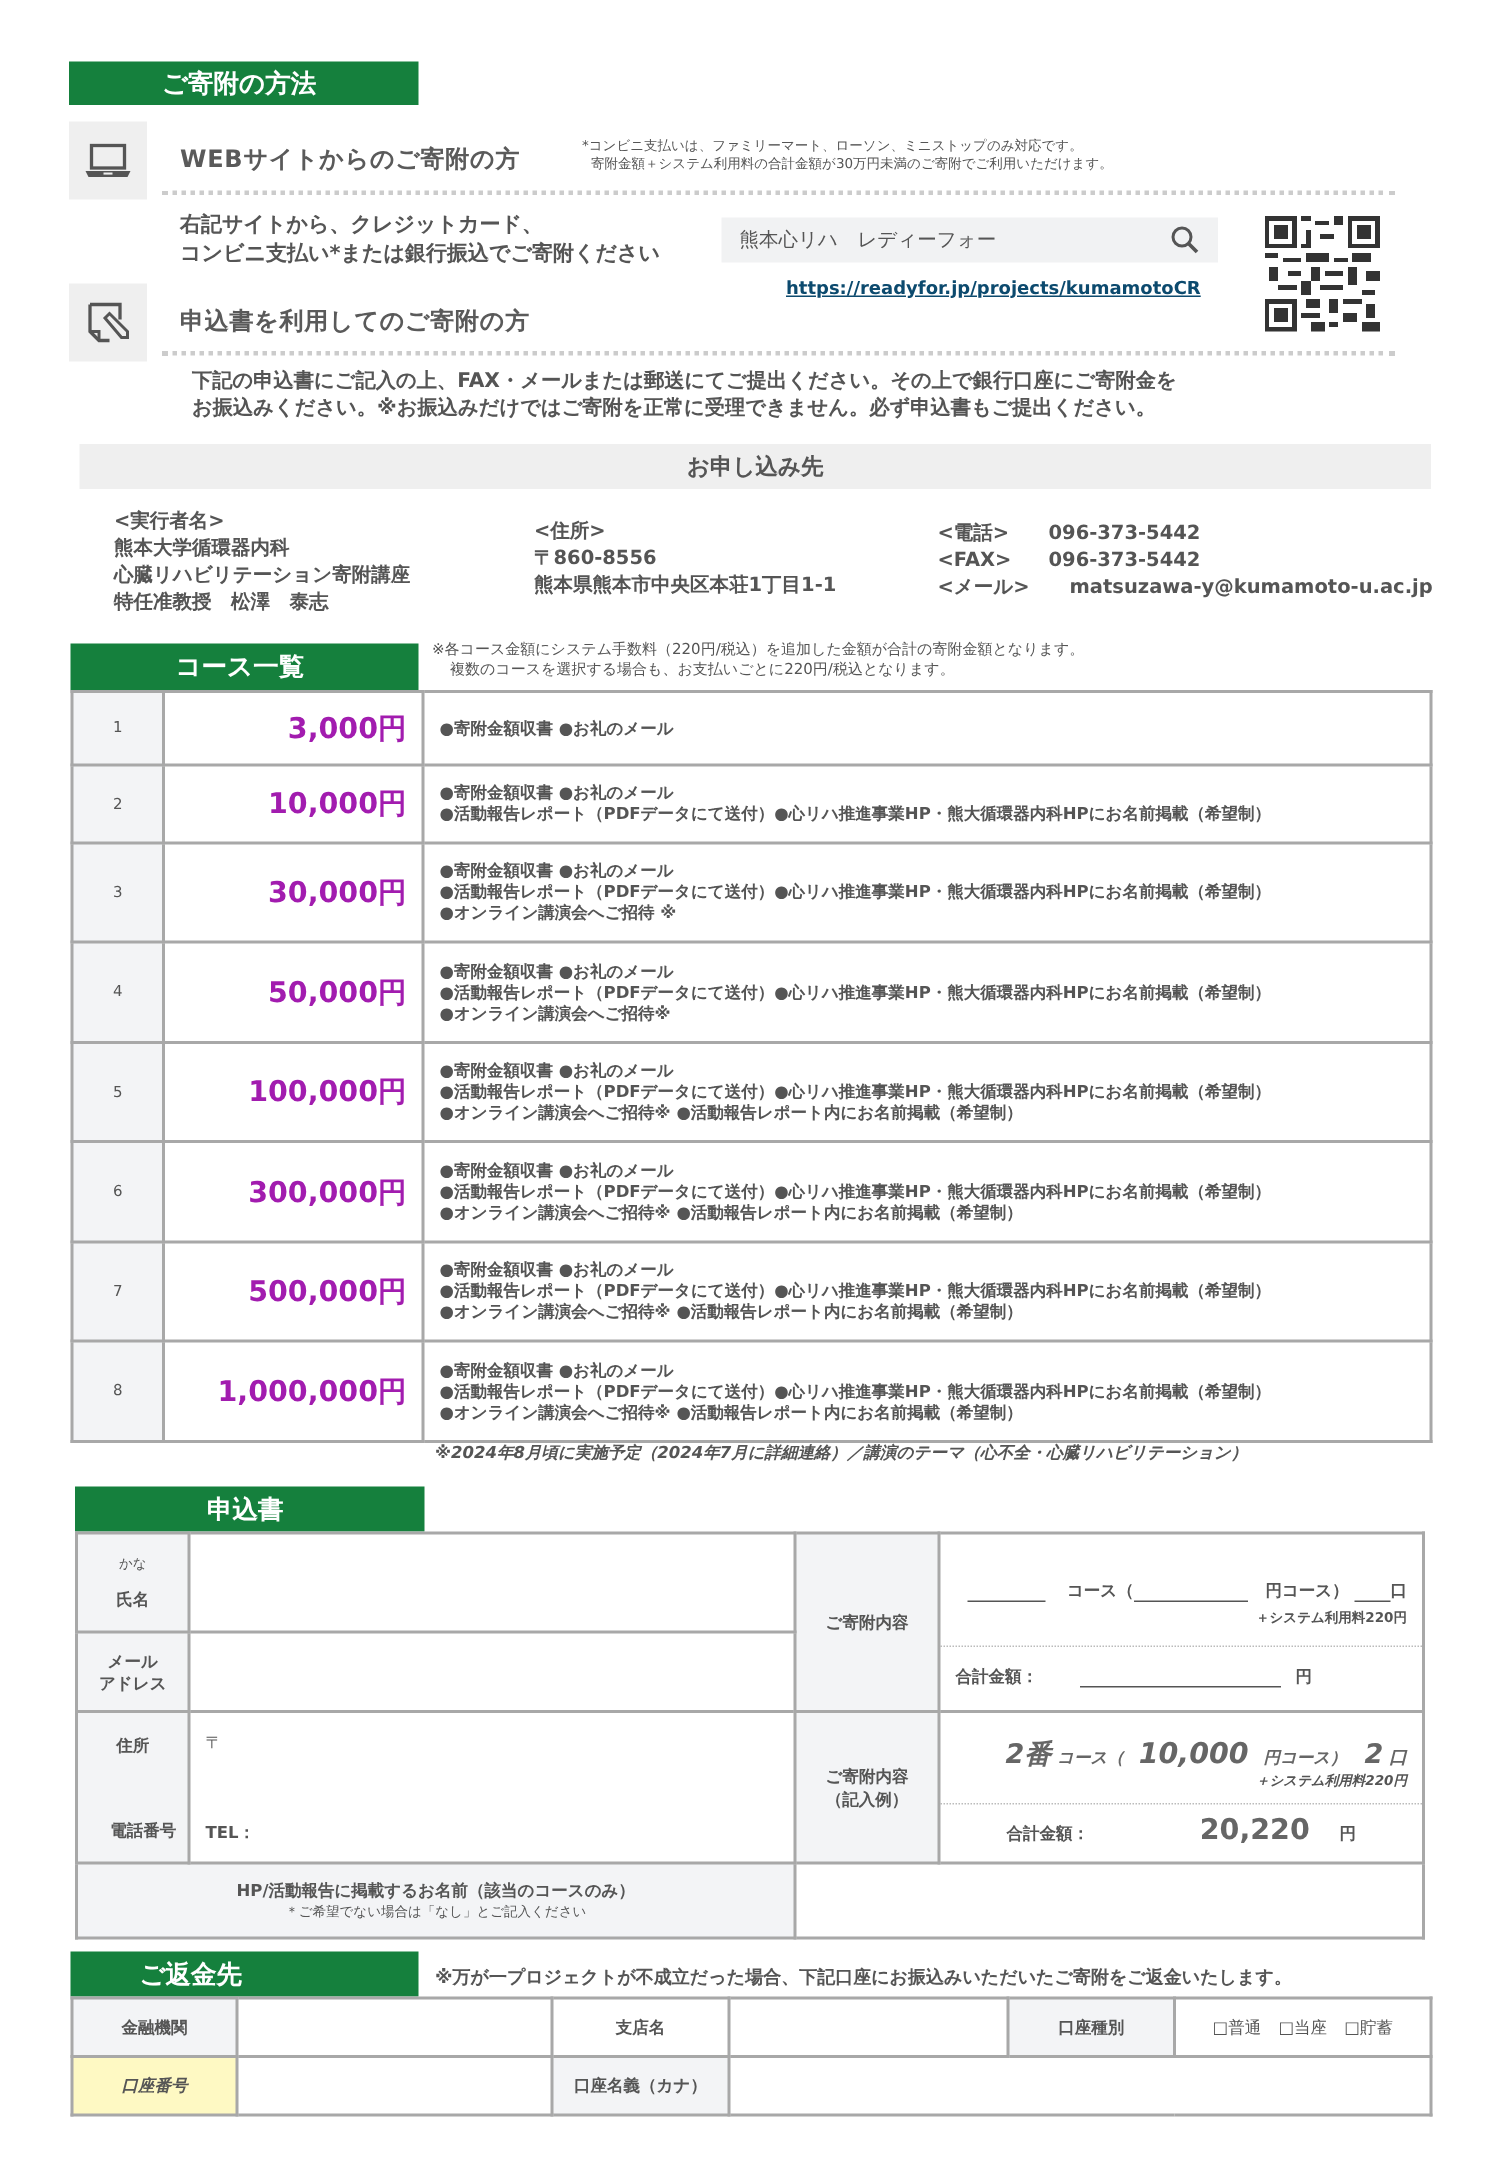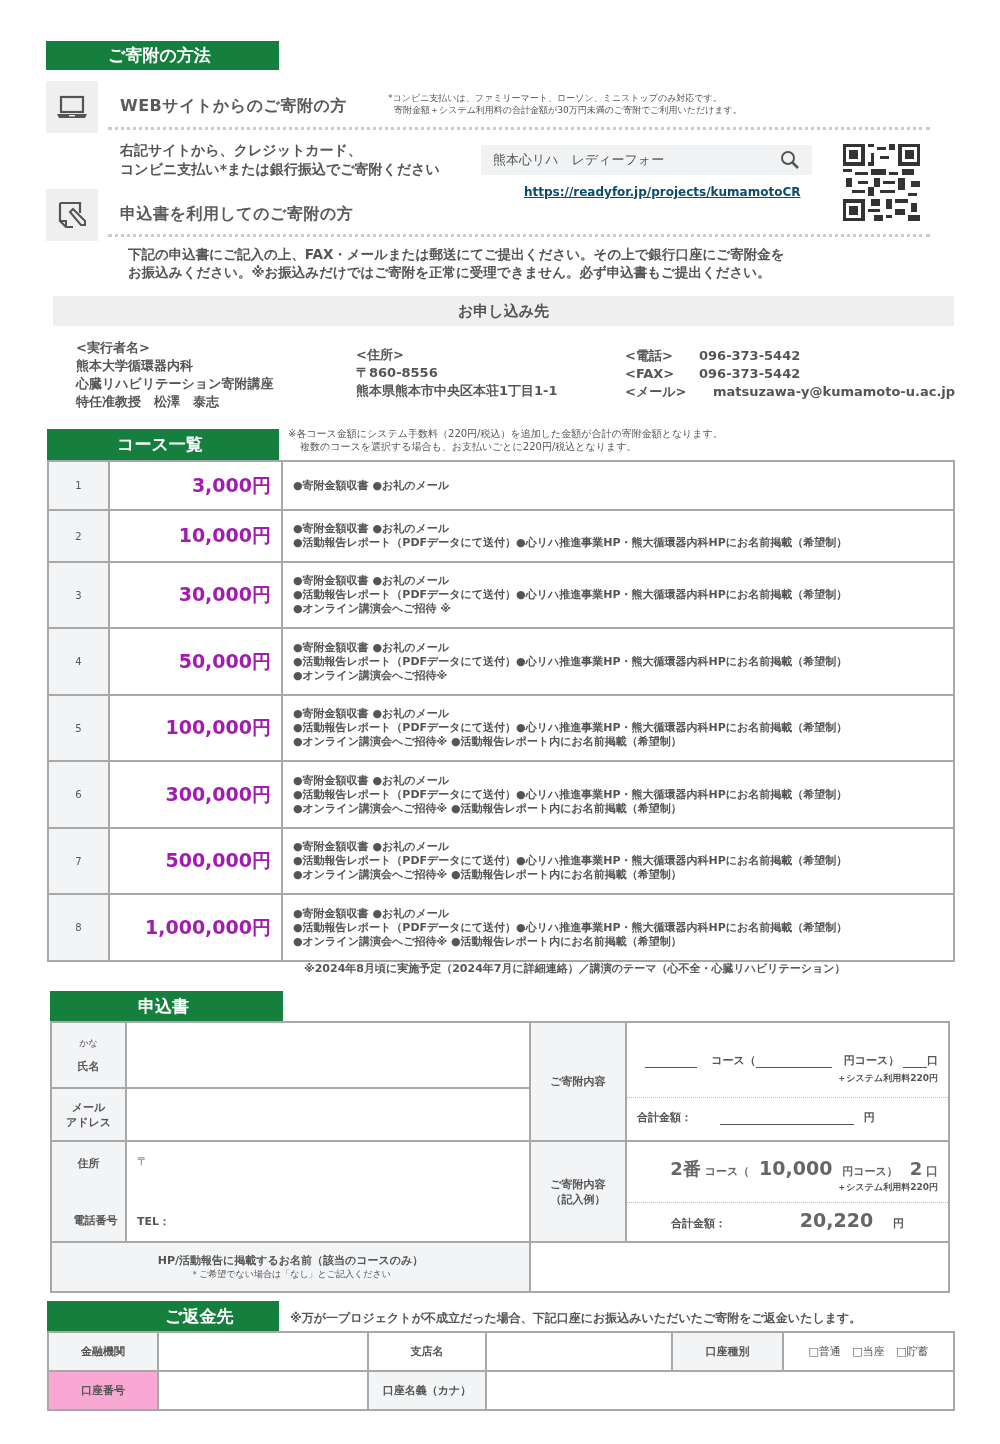--- a/index.html
+++ b/index.html
@@ -218,21 +218,21 @@
       <td class="num">8</td>
       <td class="amt">1,000,000円</td>
       <td class="ben">
           <div>●寄附金額収書 ●お礼のメール</div>
           <div>●活動報告レポート（PDFデータにて送付）●心リハ推進事業HP・熊大循環器内科HPにお名前掲載（希望制）</div>
           <div>●オンライン講演会へご招待※ ●活動報告レポート内にお名前掲載（希望制）</div>
         </td>
     </tr>
   </tbody>
 </table>
-<div class="small-note" style="left:304px;top:963px;font-size:11px;font-weight:bold;">※2024年8月頃に実施予定（2024年7月に詳細連絡）／講演のテーマ（心不全・心臓リハビリテーション）</div>
+<div class="small-note" style="left:290px;top:963px;font-size:11px;font-weight:bold;font-style:italic;">※2024年8月頃に実施予定（2024年7月に詳細連絡）／講演のテーマ（心不全・心臓リハビリテーション）</div>
 
 <div class="sec-header" style="left:50px;top:991px;width:233px;height:30px;padding-left:88px;">
   <span>申込書</span>
 </div>
 
 <table class="form-table">
   <colgroup>
       <col style="width:75px">
       <col style="width:404px">
       <col style="width:96px">
@@ -277,21 +277,21 @@
       </td>
       <td style="vertical-align:top;padding:12px 10px;">
         <div>〒</div>
         <div style="margin-top:45px;font-weight:bold;">TEL：</div>
       </td>
       <td class="lbl">
         <div>ご寄附内容</div>
         <div>（記入例）</div>
       </td>
       <td style="padding:0;">
-        <div style="height:56px;border-bottom:1px dotted #bbb;padding:10px 10px 0 32px;text-align:right;color:#666;font-weight:bold;">
+        <div style="height:56px;border-bottom:1px dotted #bbb;padding:10px 10px 0 32px;text-align:right;color:#666;font-weight:bold;font-style:italic;">
           <span style="font-size:18px;">2番</span>
           <span style="font-size:11px;">コース（</span>
           <span style="font-size:19px;margin:0 6px;">10,000</span>
           <span style="font-size:11px;">円コース）</span>
           <span style="font-size:18px;margin-left:8px;">2</span>
           <span style="font-size:12px;">口</span>
           <div style="font-size:9px;color:#555;">＋システム利用料220円</div>
         </div>
         <div style="padding:6px 10px;font-size:11px;font-weight:bold;color:#555;text-align:center;">
           <span>合計金額：</span>
@@ -303,21 +303,21 @@
     <tr style="height:50px;">
       <td class="lbl" colspan="2" style="font-weight:normal;">
         <div style="font-weight:bold;">HP/活動報告に掲載するお名前（該当のコースのみ）</div>
         <div style="font-size:9px;">＊ご希望でない場合は「なし」とご記入ください</div>
       </td>
       <td colspan="2"></td>
     </tr>
   </tbody>
 </table>
 
-<div class="sec-header" style="left:47px;top:1301px;width:232px;height:30px;padding-left:118px;">
+<div class="sec-header" style="left:47px;top:1301px;width:232px;height:30px;padding-left:46px;">
   <span>ご返金先</span>
 </div>
 <div class="small-note" style="left:290px;top:1312px;font-size:12px;font-weight:bold;">※万が一プロジェクトが不成立だった場合、下記口座にお振込みいただいたご寄附をご返金いたします。</div>
 
 <table class="refund-table">
   <colgroup>
       <col style="width:110px">
       <col style="width:210px">
       <col style="width:118px">
       <col style="width:186px">
@@ -331,19 +331,19 @@
       <td class="lbl" style="background:#fff;">支店名</td>
       <td></td>
       <td class="lbl">口座種別</td>
       <td style="text-align:center;">
         <span>□普通</span>
         <span style="margin-left:8px;">□当座</span>
         <span style="margin-left:8px;">□貯蓄</span>
       </td>
     </tr>
     <tr>
-      <td class="lbl" style="background:#f9a8d4;">口座番号</td>
+      <td class="lbl" style="background:#fef9c3;font-style:italic;">口座番号</td>
       <td></td>
       <td class="lbl">口座名義（カナ）</td>
       <td colspan="3"></td>
     </tr>
   </tbody>
 </table>
 
 </body></html>

